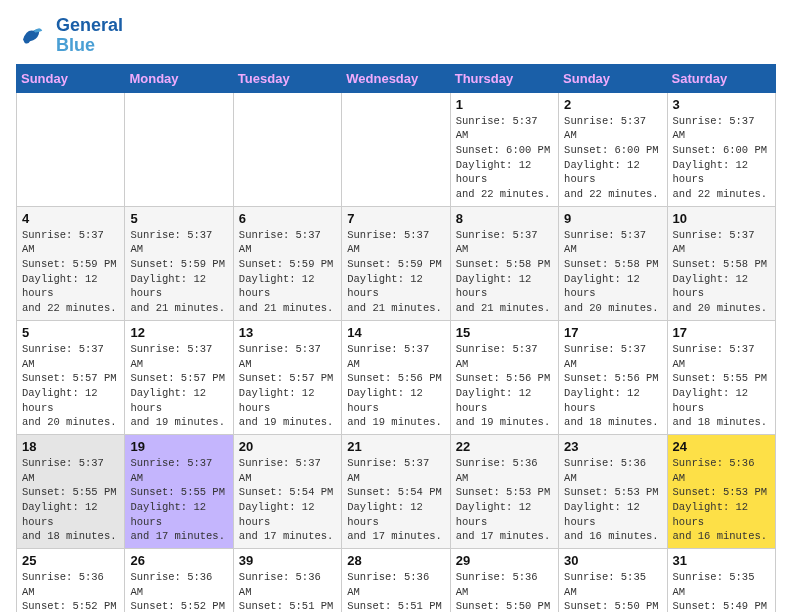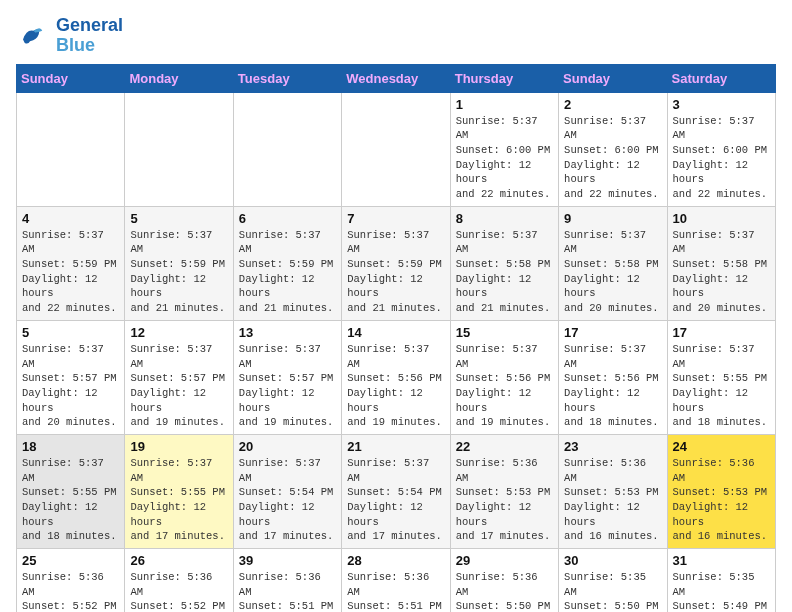--- a/index.html
+++ b/index.html
@@ -250,21 +250,21 @@
         </td>
       </tr>
       <tr>
         <td style="background: #e5e5e5;">
           <div class="day-num">18</div>
           <div class="day-info" style="white-space: pre-line;">Sunrise: 5:37 AM
 Sunset: 5:55 PM
 Daylight: 12 hours
 and 18 minutes.</div>
         </td>
-        <td style="background: #fef9c3;">
+        <td style="background: #c4b5fd;">
           <div class="day-num">19</div>
           <div class="day-info" style="white-space: pre-line;">Sunrise: 5:37 AM
 Sunset: 5:55 PM
 Daylight: 12 hours
 and 17 minutes.</div>
         </td>
         <td style="background: rgb(245, 245, 245);">
           <div class="day-num">20</div>
           <div class="day-info" style="white-space: pre-line;">Sunrise: 5:37 AM
 Sunset: 5:54 PM

